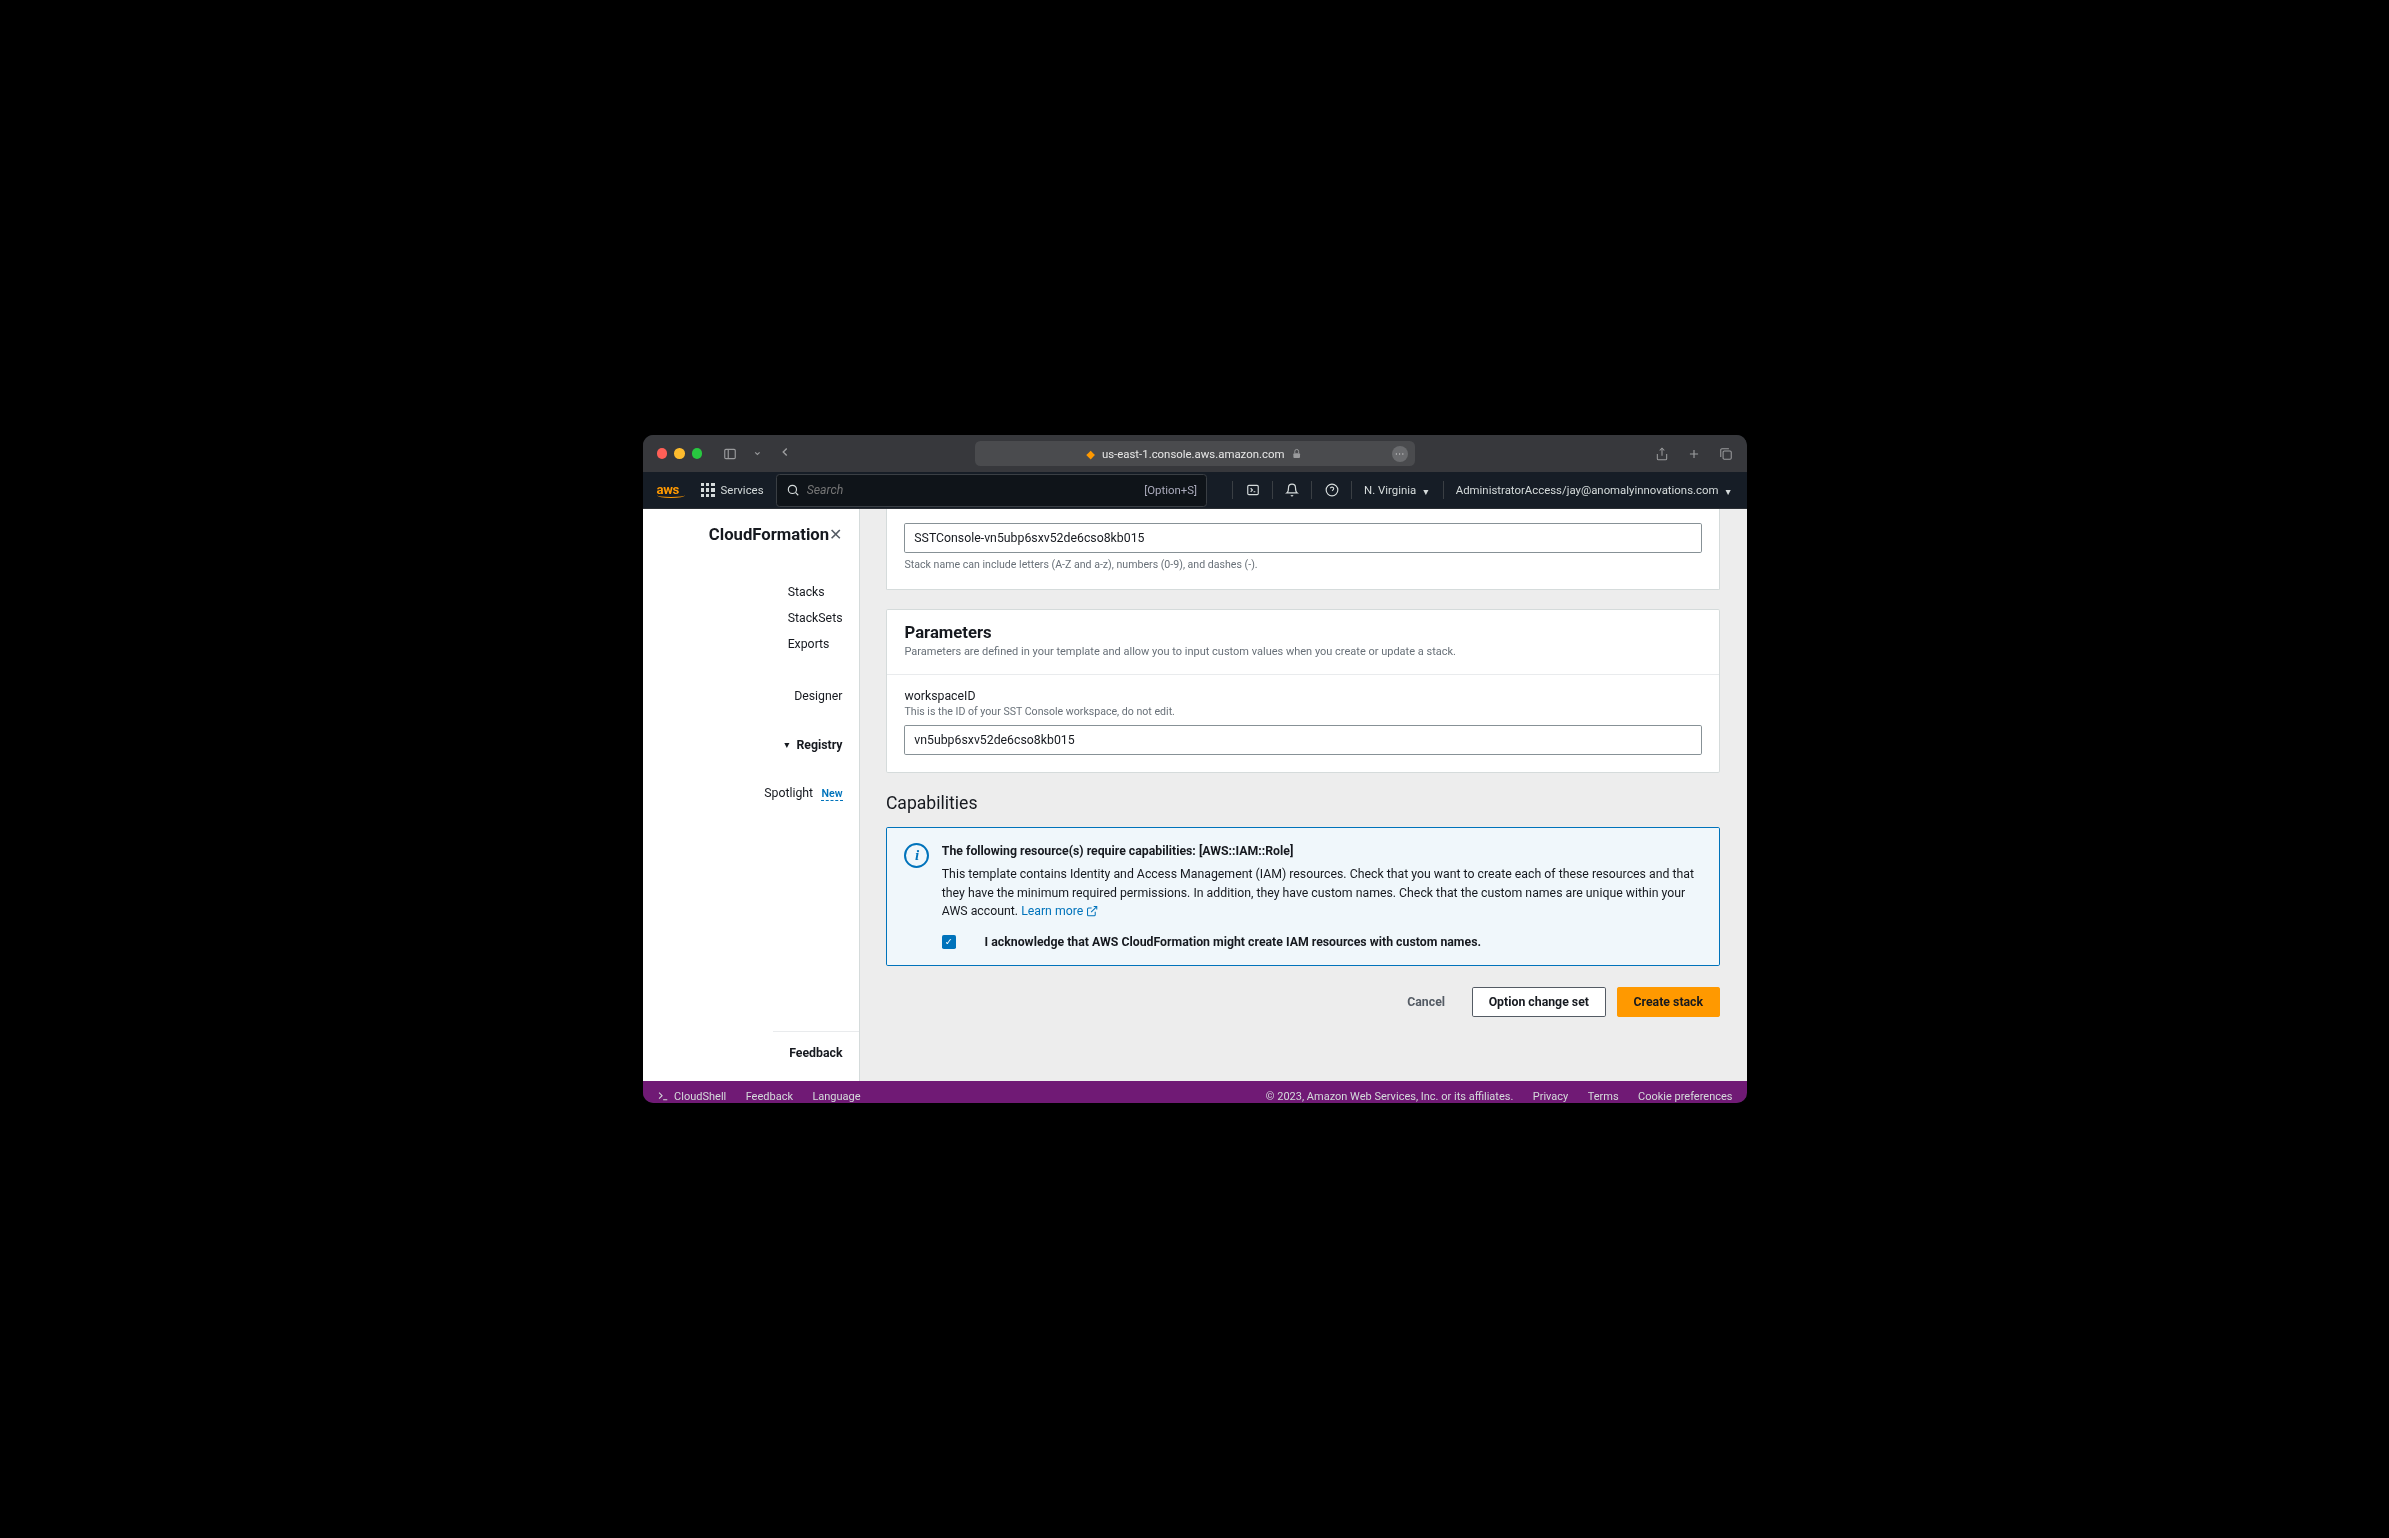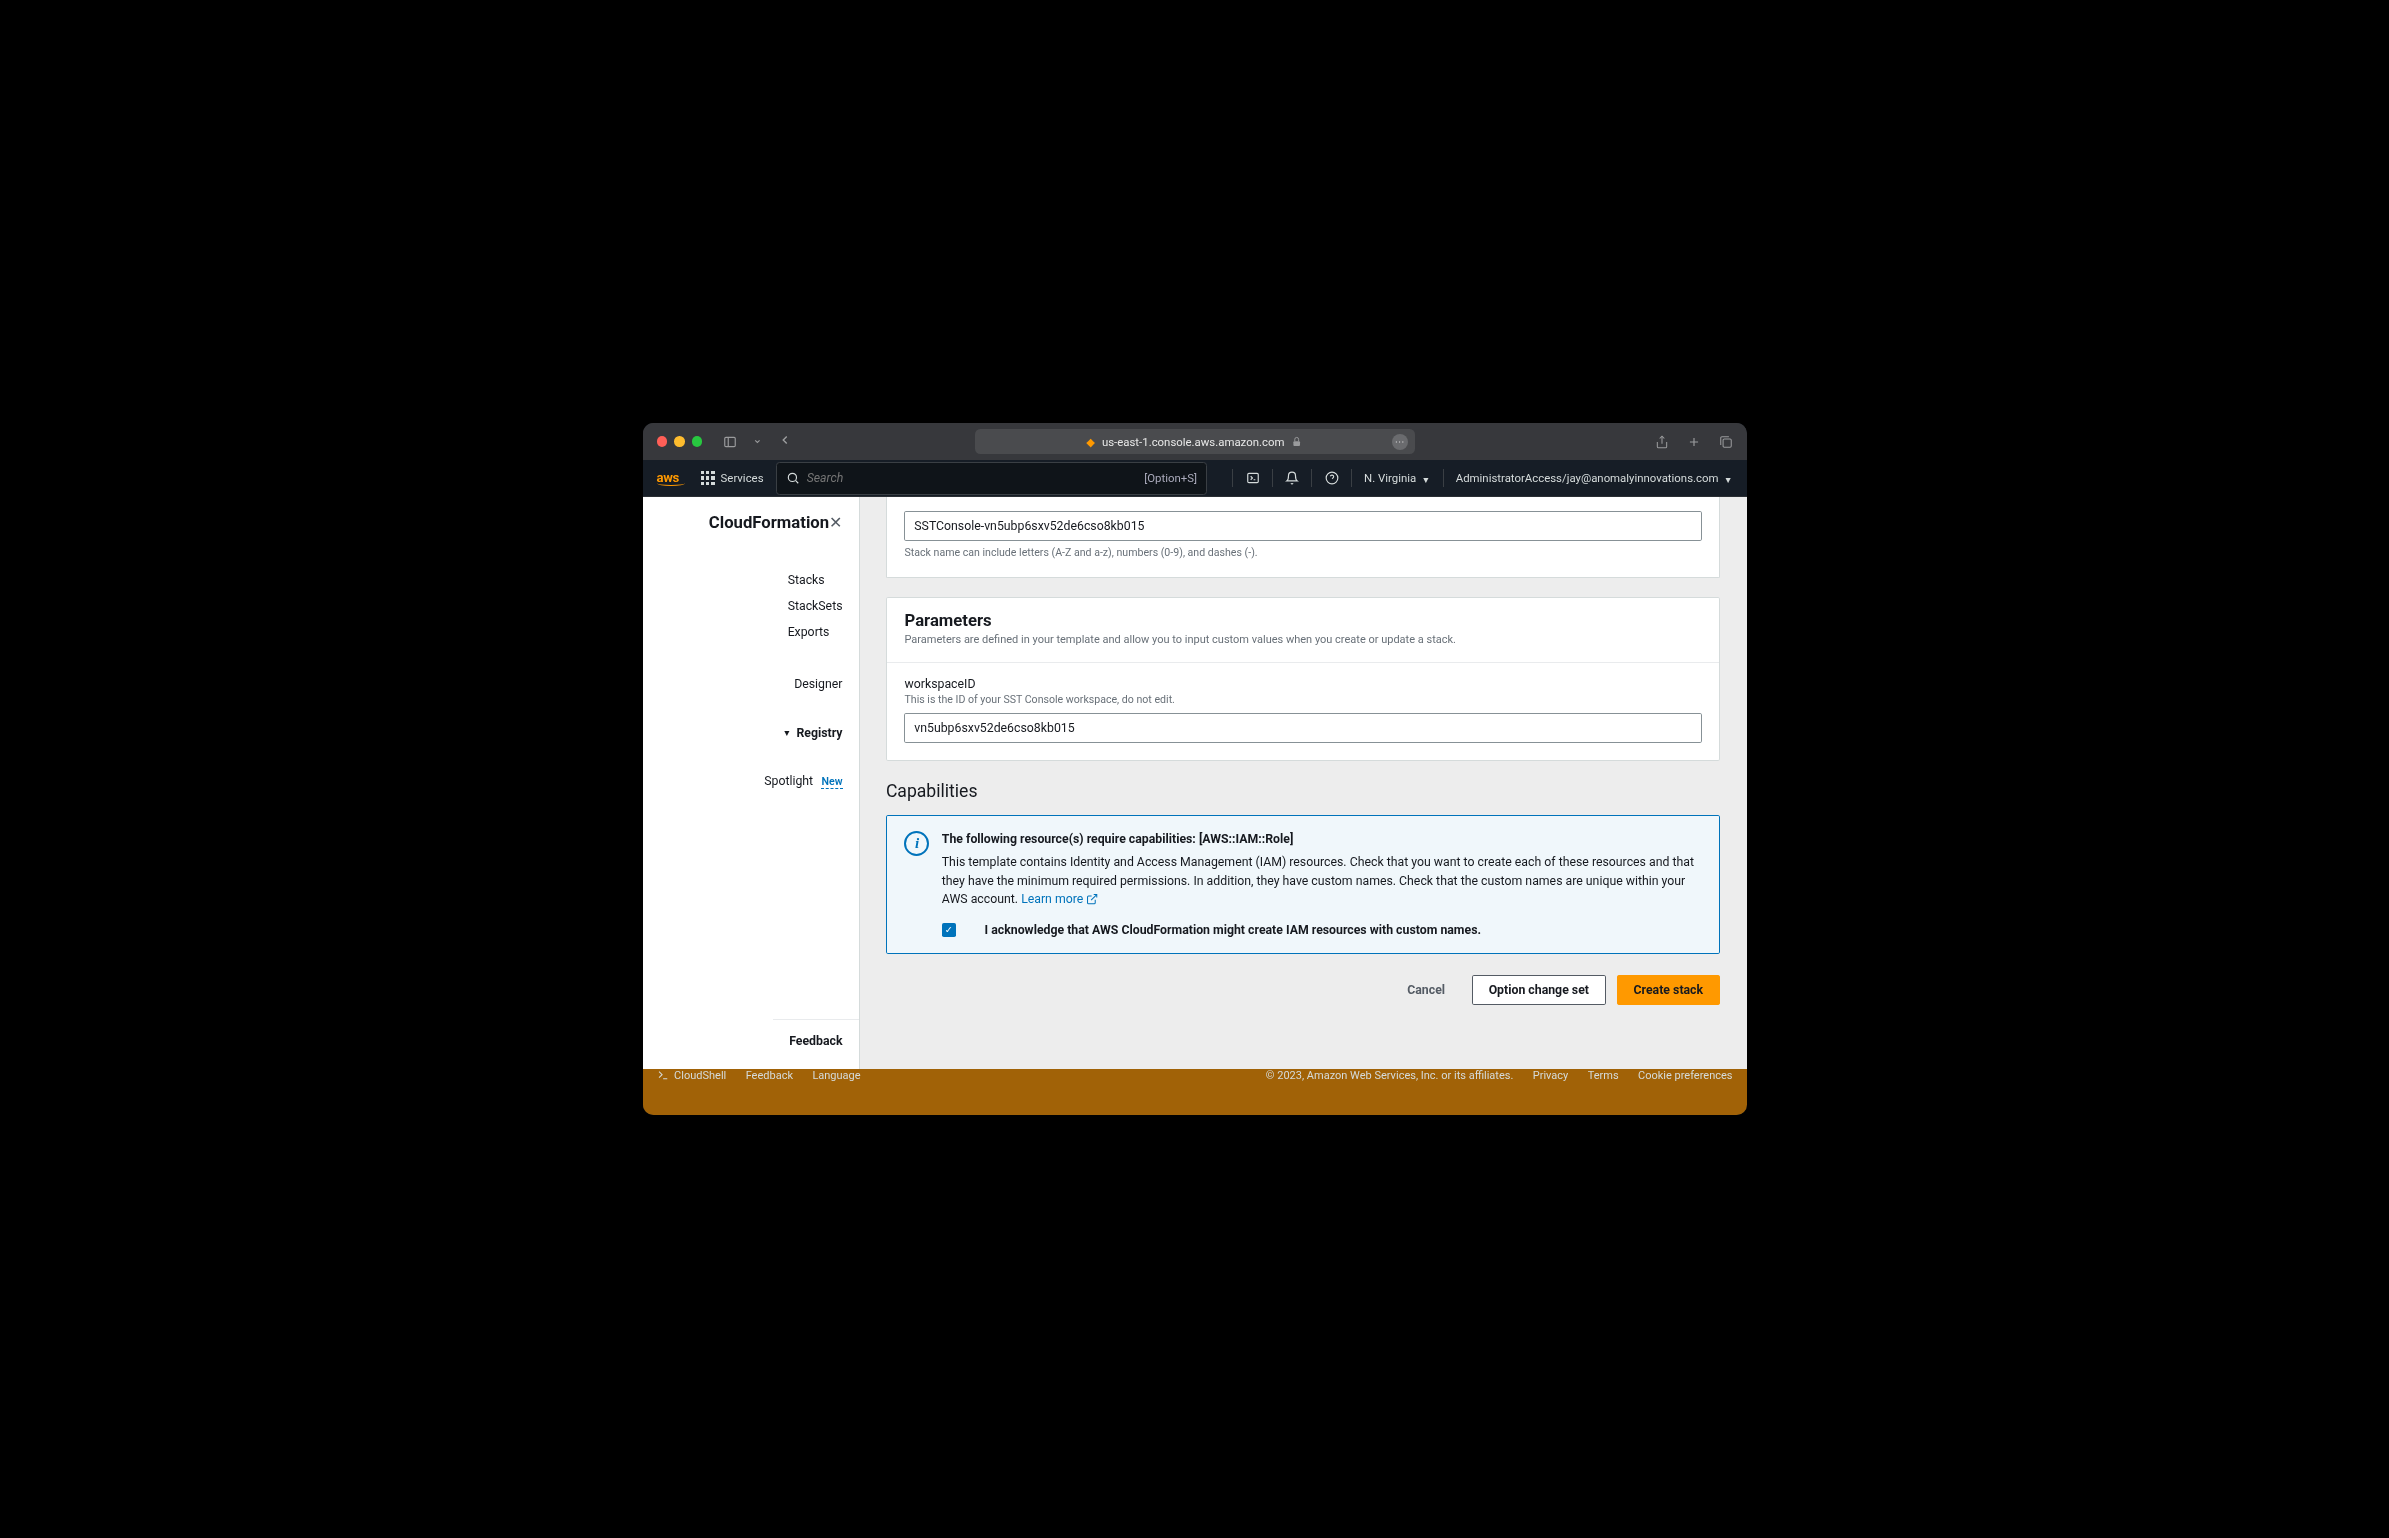--- a/index.html
+++ b/index.html
@@ -78,21 +78,21 @@
 .checkbox-label { font-size: 12.3px; font-weight: 700; color: #16191f; padding-left: 20px; }
 
 
 .actions-row { display: flex; justify-content: flex-end; gap: 10.6px; margin-top: 21px; }
 .btn { height: 30px; padding: 0 16px; border-radius: 1.8px; font-size: 12.3px; font-weight: 700; cursor: pointer; display: inline-flex; align-items: center; }
 .btn-link { background: transparent; border: none; color: #545b64; }
 .btn-outline { background: #fff; border: 0.9px solid #545b64; color: #16191f; }
 .btn-primary { background: #ff9900; border: 0.9px solid #ff9900; color: #16191f; }
 
 
-.aws-footer { background: #a16207; height: 46px; display: flex; align-items: flex-start; padding: 0 14px; color: #d5dbdb; font-size: 11px; }
+.aws-footer { background: #701a75; height: 22px; display: flex; align-items: flex-end; padding: 0 14px; color: #d5dbdb; font-size: 11px; }
 .footer-left { display: flex; align-items: center; gap: 19.4px; }
 .footer-item { display: flex; align-items: center; gap: 5.3px; cursor: pointer; }
 .footer-right { margin-left: auto; display: flex; align-items: center; gap: 19.4px; }
 </style>
 </head>
 <body>
 
 <div class="window">
 
   <div class="titlebar">

